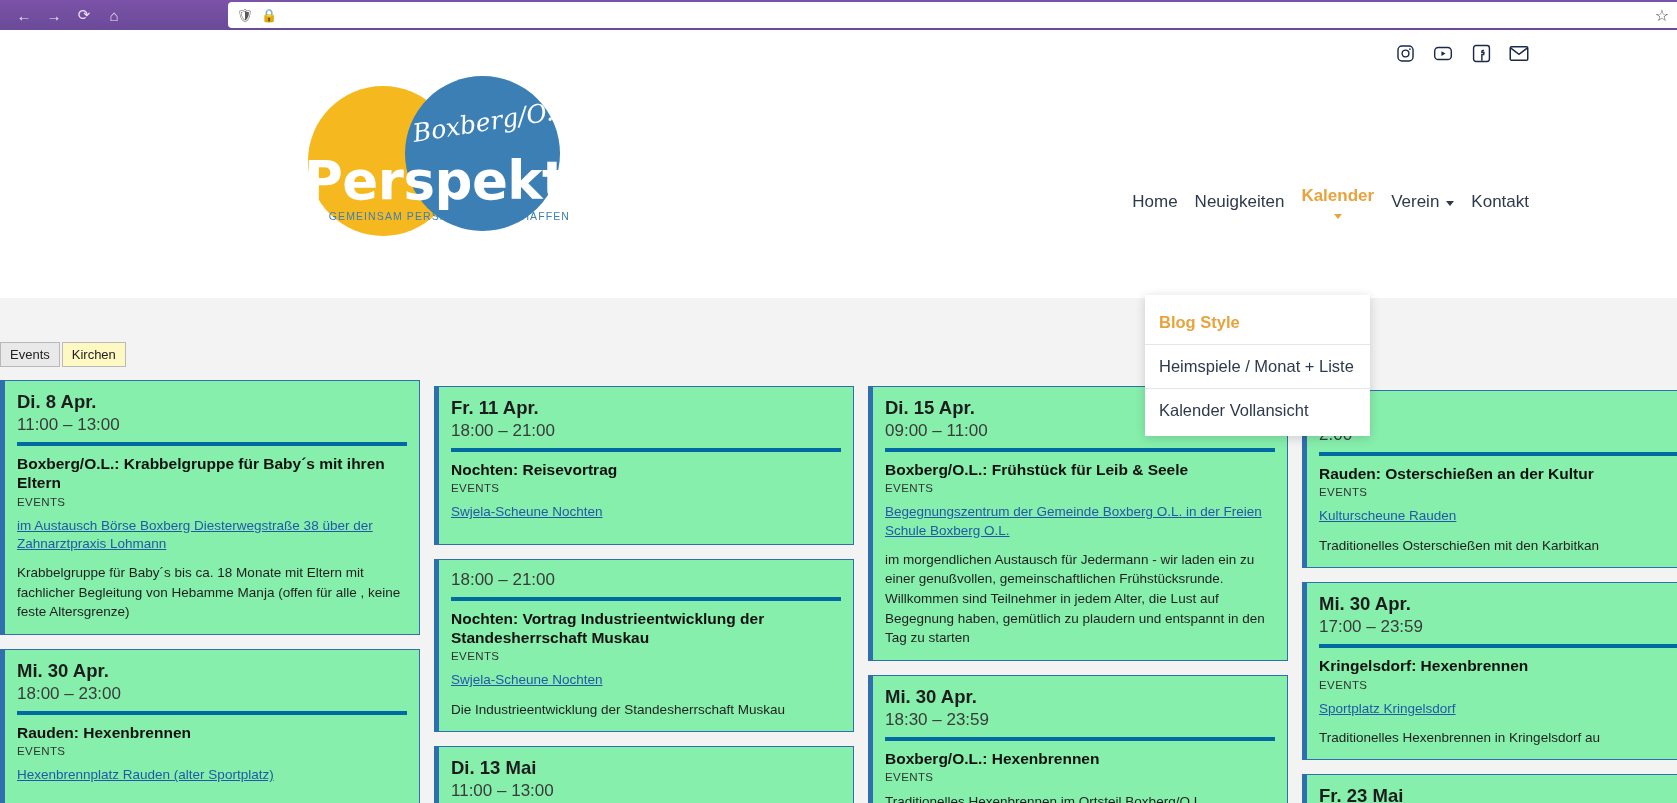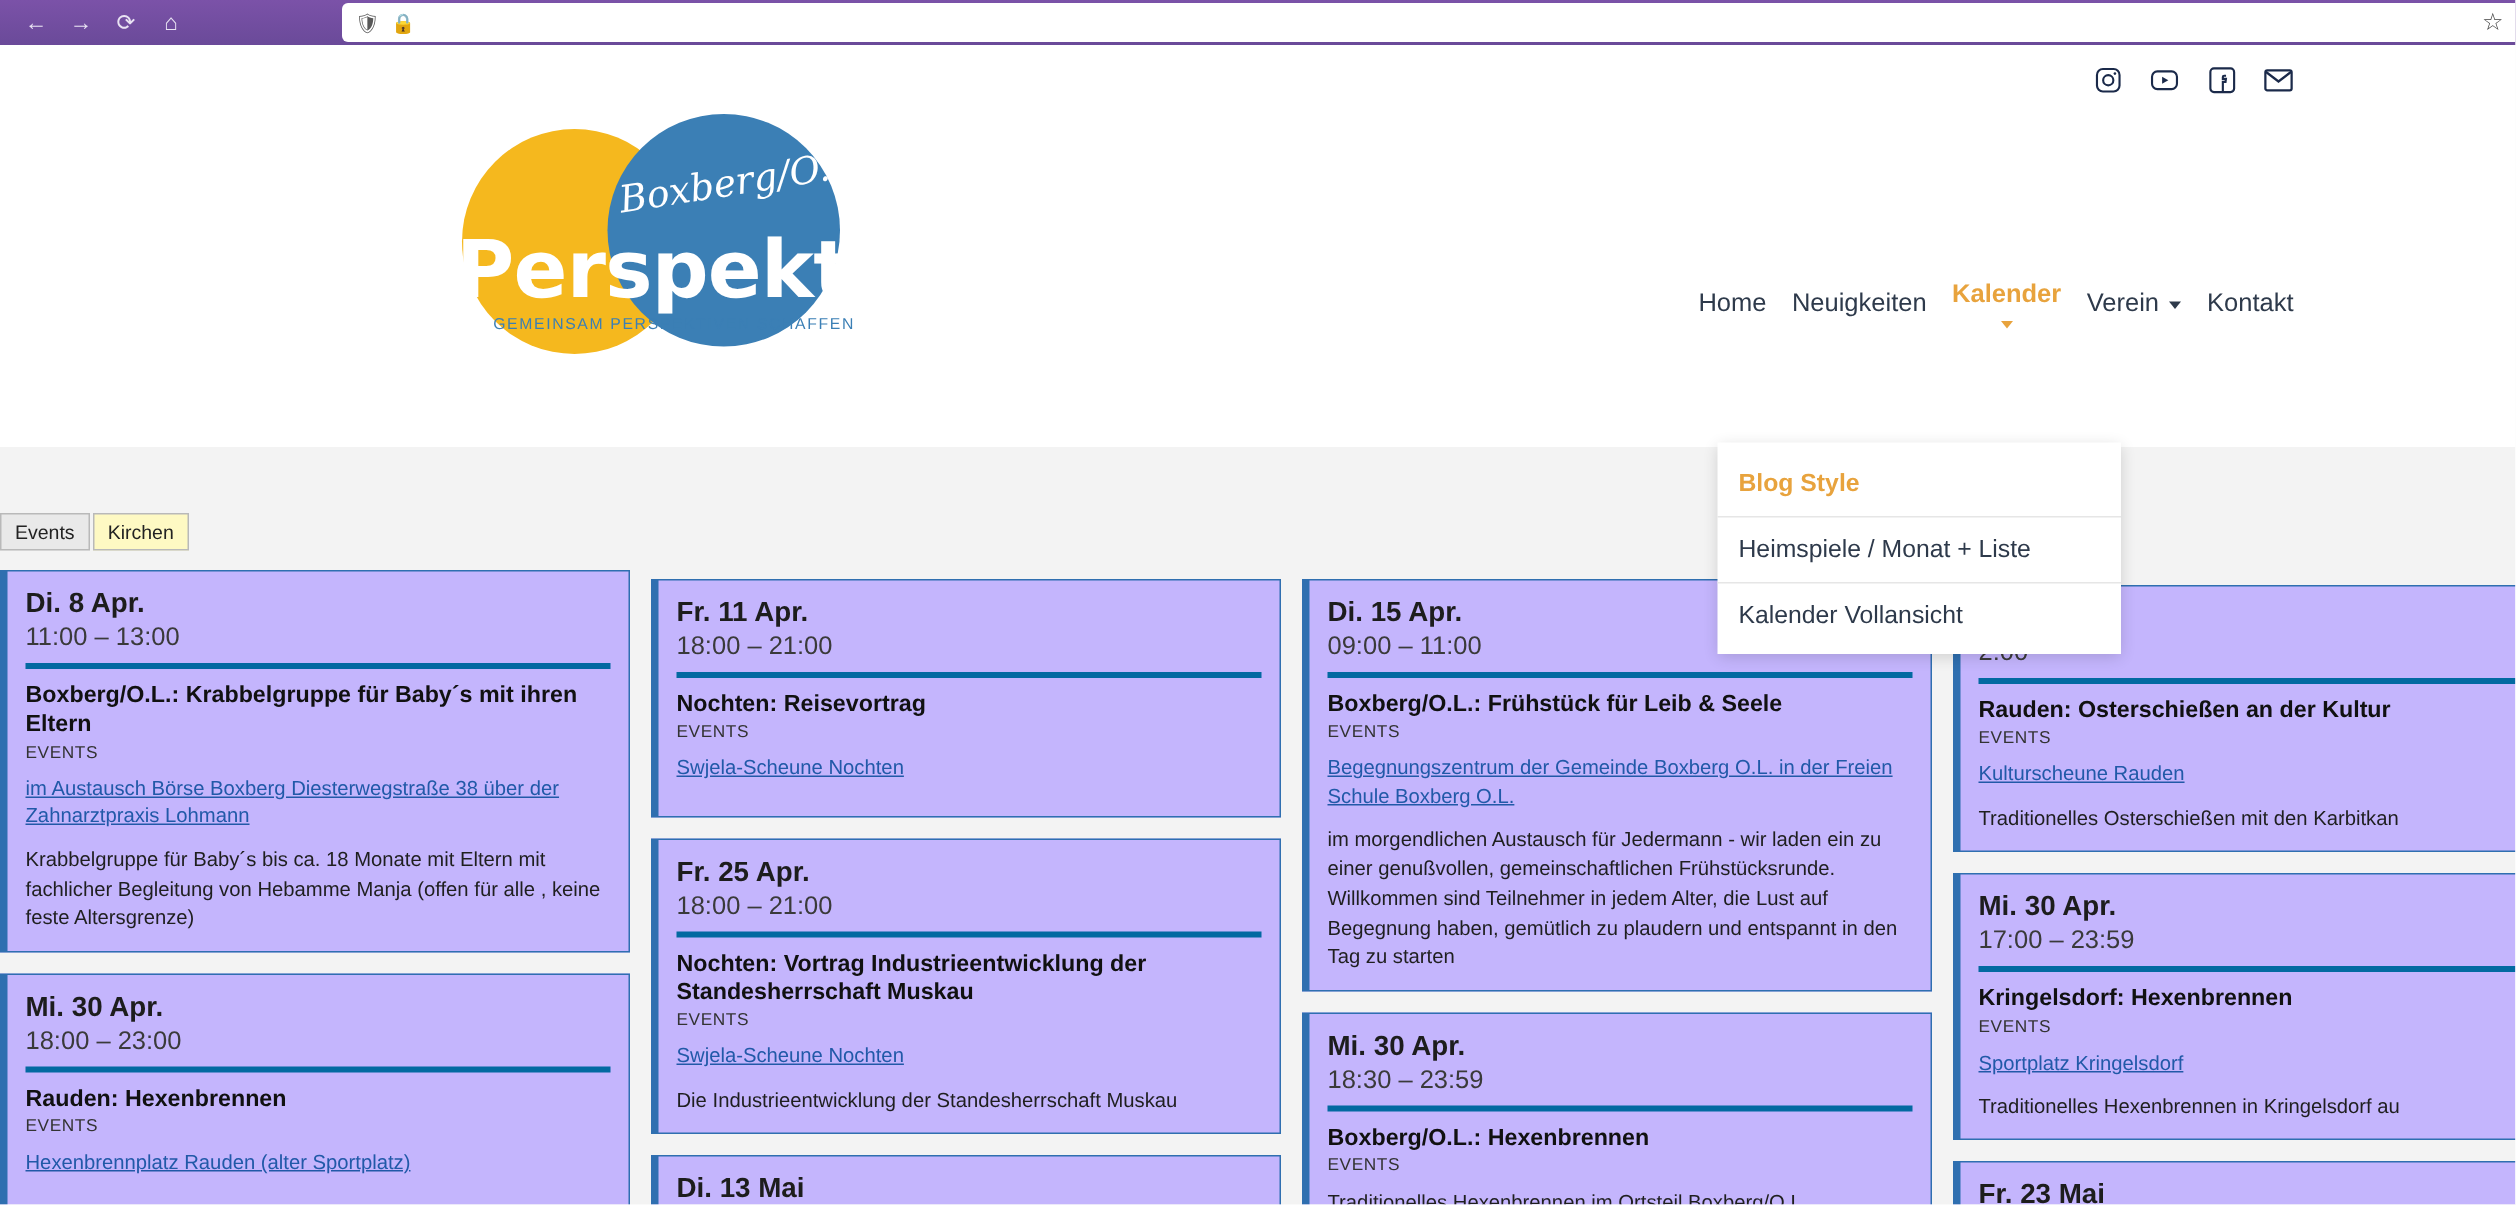--- a/index.html
+++ b/index.html
@@ -144,21 +144,21 @@
     border-right: 4.5px solid transparent;
     border-top: 5px solid currentColor;
     display: inline-block;
     position: relative; top: 1px;
   }
 
   
   .dropdown {
     position: absolute;
     left: 1145px; top: 265px;
-    width: 269px;
+    width: 225px;
     background: #fff;
     box-shadow: 0 2px 10px rgba(0,0,0,.16);
     z-index: 40;
     padding: 6px 0 4px 0;
   }
   .dropdown .dd-item {
     padding: 12px 14px;
     font-size: 16.5px;
     color: #2e3a4b;
     white-space: nowrap;
@@ -197,21 +197,21 @@
     left: 0; top: 82px;
     width: 100%;
     display: flex;
     gap: 14px;
     padding: 0 0 0 0;
   }
   .col { width: 420px; flex: 0 0 420px; }
   .col:first-child { margin-left: 0px; }
 
   .card {
-    background: #c4b5fd;
+    background: #86efac;
     border: 1px solid #2f6fb0;
     border-left: 5px solid #2f6fb0;
     margin-bottom: 14px;
     padding: 10px 12px 12px 12px;
   }
   .card .date {
     font-size: 18.5px;
     font-weight: 700;
     color: #1d1d1d;
     margin-bottom: 2px;
@@ -362,21 +362,20 @@
 
       <div class="col offset-2">
         <div class="card">
           <div class="date">Fr. 11 Apr.</div>
           <div class="time">18:00 – 21:00</div>
           <div class="title">Nochten: Reisevortrag</div>
           <div class="cat">EVENTS</div>
           <a class="venue">Swjela-Scheune Nochten</a>
         </div>
         <div class="card">
-          <div class="date">Fr. 25 Apr.</div>
           <div class="time">18:00 – 21:00</div>
           <div class="title">Nochten: Vortrag Industrieentwicklung der Standesherrschaft Muskau</div>
           <div class="cat">EVENTS</div>
           <a class="venue">Swjela-Scheune Nochten</a>
           <div class="desc">Die Industrieentwicklung der Standesherrschaft Muskau</div>
         </div>
         <div class="card">
           <div class="date">Di. 13 Mai</div>
           <div class="time">11:00 – 13:00</div>
         </div>

